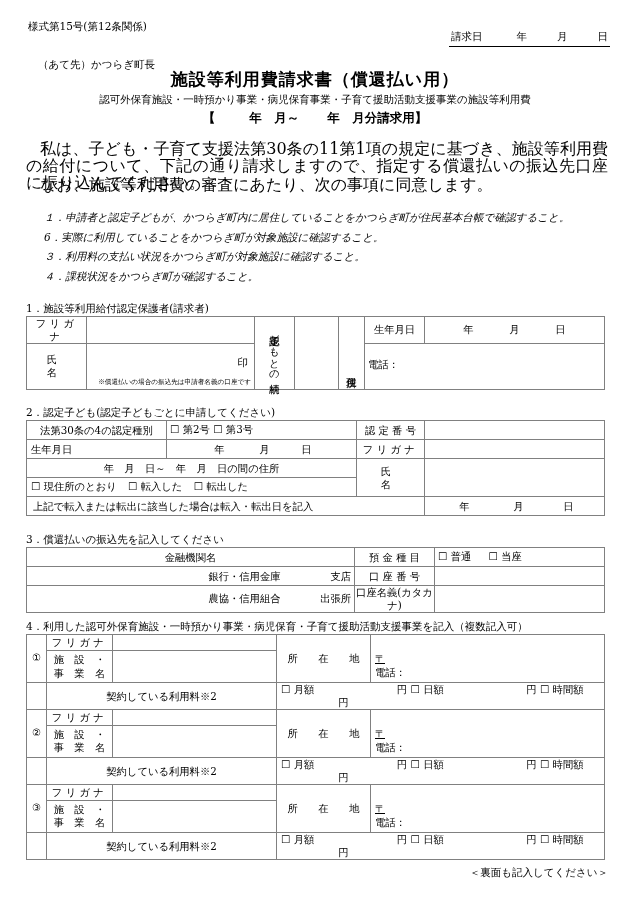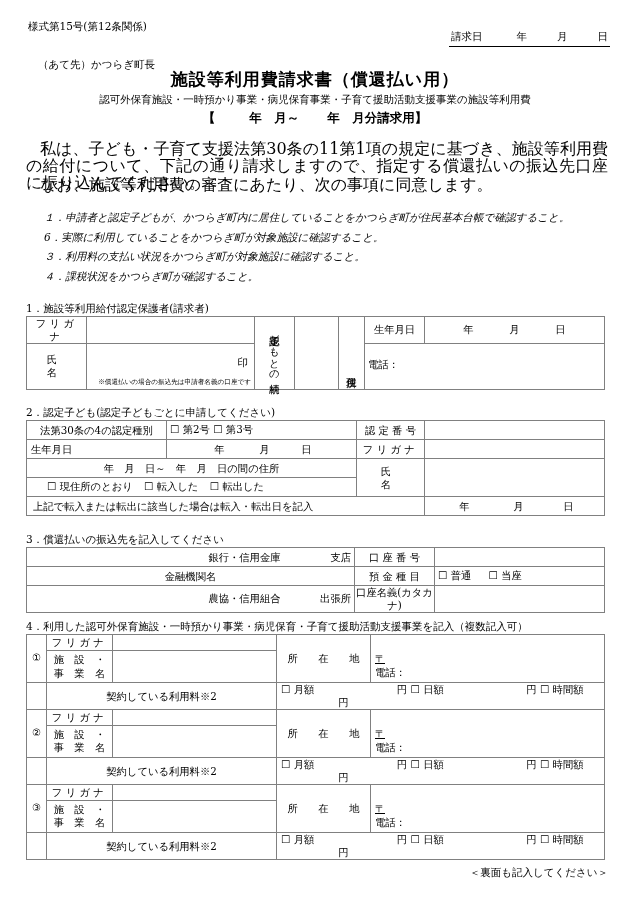--- a/index.html
+++ b/index.html
@@ -164,21 +164,21 @@
         </td>
         <td class="g c sp">フリガナ</td>
         <td class="nb-b"></td>
       </tr>
       <tr style="height:19px;">
         <td class="g c" colspan="2">年　月　日～　年　月　日の間の住所</td>
         <td class="g c sp2" rowspan="2">氏　　名</td>
         <td class="nb-t" rowspan="2"></td>
       </tr>
       <tr style="height:19px;">
-        <td colspan="2" style="padding-left:20px;">
+        <td colspan="2" style="padding-left:4px;">
           <span class="cb">☐</span>
           <span>現住所のとおり</span>
           <span class="cb" style="margin-left:8px;">☐</span>
           <span>転入した</span>
           <span class="cb" style="margin-left:8px;">☐</span>
           <span>転出した</span>
         </td>
       </tr>
       <tr style="height:19px;">
         <td class="g" colspan="3" style="padding-left:6px;">上記で転入または転出に該当した場合は転入・転出日を記入</td>
@@ -192,38 +192,38 @@
   <div class="sec-head" style="left:26px;top:533px;">3．償還払いの振込先を記入してください</div>
   <table class="ft" style="left:26px;top:547px;width:578px;">
     <colgroup>
       <col style="width:260px">
         <col style="width:68px">
         <col style="width:80px">
         <col style="width:170px">
     </colgroup>
     <tbody>
       <tr style="height:19px;">
-        <td class="nb-b" style="border-right:none;text-align:right;padding-right:6px;">
-          <span>銀行・信用金庫</span>
-        </td>
-        <td class="nb-b" style="border-left:none;text-align:right;">
-          <span>支店</span>
-        </td>
-        <td class="g c" style="padding:0 2px;">口 座 番 号</td>
-        <td></td>
-      </tr>
-      <tr style="height:19px;">
         <td class="g c" colspan="2">金融機関名</td>
         <td class="g c" style="padding:0 2px;">預 金 種 目</td>
         <td>
           <span class="cb">☐</span>
           <span>普通</span>
           <span class="cb" style="margin-left:14px;">☐</span>
           <span>当座</span>
         </td>
+      </tr>
+      <tr style="height:19px;">
+        <td class="nb-b" style="border-right:none;text-align:right;padding-right:6px;">
+          <span>銀行・信用金庫</span>
+        </td>
+        <td class="nb-b" style="border-left:none;text-align:right;">
+          <span>支店</span>
+        </td>
+        <td class="g c" style="padding:0 2px;">口 座 番 号</td>
+        <td></td>
       </tr>
       <tr style="height:19px;">
         <td class="nb-t" style="border-right:none;text-align:right;padding-right:6px;">
           <span>農協・信用組合</span>
         </td>
         <td class="nb-t" style="border-left:none;text-align:right;">
           <span>出張所</span>
         </td>
         <td class="g c mini" style="padding:0 1px;">口座名義(カタカナ)</td>
         <td></td>

